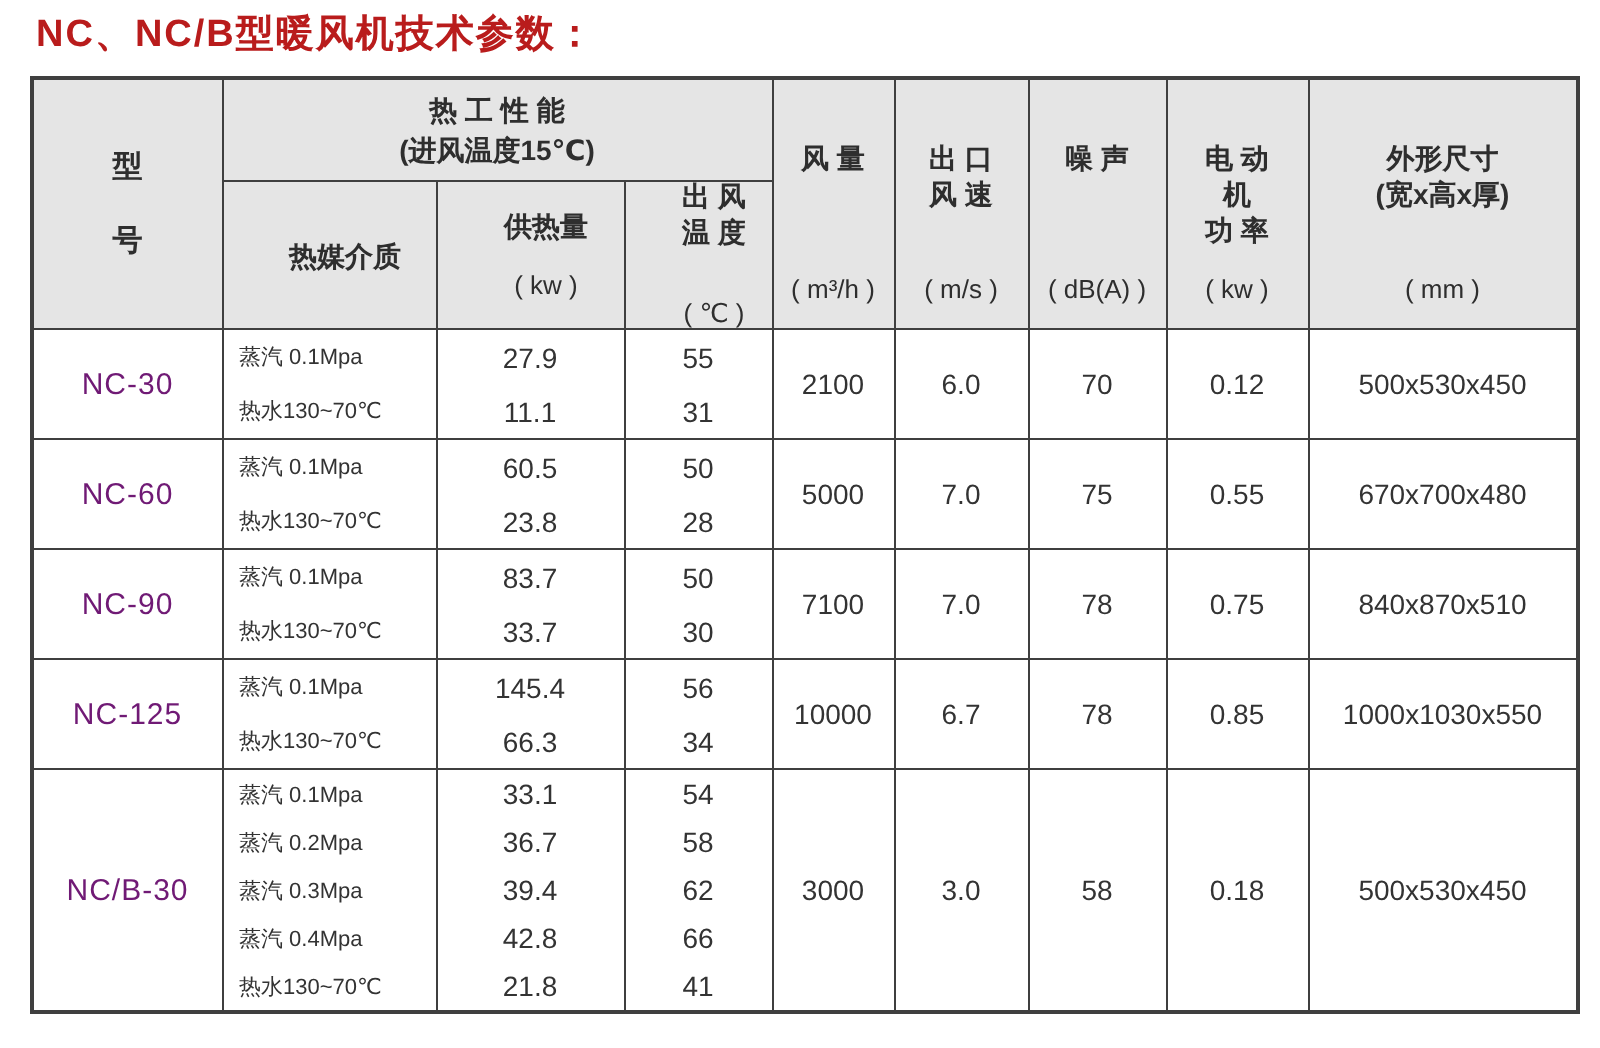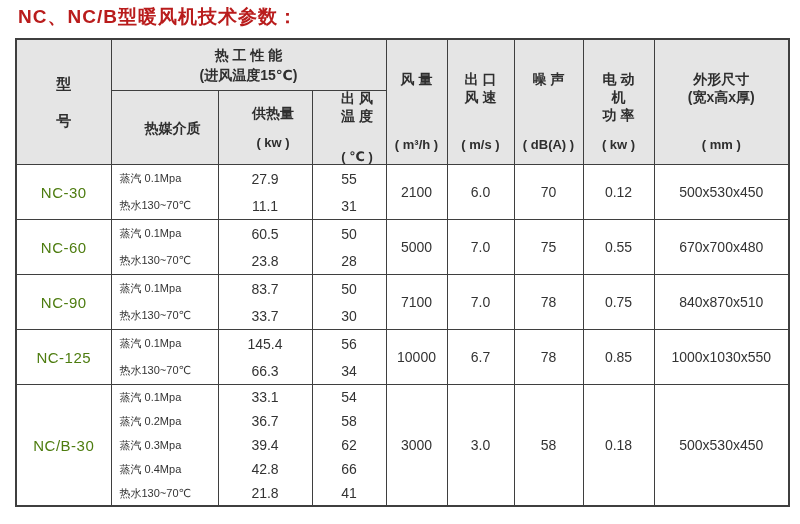--- a/index.html
+++ b/index.html
@@ -38,41 +38,41 @@
   }
   tr.hgroup th { height: 49px; }
   tr.hsub  th { height: 71px; padding-left: 16px; }
   .hw {
     display: flex; flex-direction: column;
     align-items: center; justify-content: center;
     white-space: pre-line;
     line-height: 1.3;
     box-sizing: border-box;
   }
-  .hw .u { font-size: 13px; font-weight: bold; }
+  .hw .u { font-size: 13px; font-weight: normal; }
   .hw-model { line-height: 2.5; font-size: 15px; }
   .hw-grp { line-height: 1.45; }
   .hw-tall {
     height: 124px;
     justify-content: space-between;
     padding: 30px 2px 10px 2px;
     border-radius: 25px;
   }
   .hw-sub { height: 71px; gap: 13px; }
   .hw-sub.tight { gap: 24px; }
   td.sub { border-top: none; border-bottom: none; }
   tr.gfirst td.sub { border-top: 1px solid #3f3f3f; }
   td.num { font-size: 14px; color: #333333; }
   td.med {
     font-size: 11px;
     text-align: left;
     padding-left: 8px;
     color: #333333;
   }
-  td.model { font-size: 15px; color: #4d7c0f; letter-spacing: 0.5px; }
+  td.model { font-size: 15px; color: #701a75; letter-spacing: 0.5px; }
   tr.r28 td.sub { height: 27px; }
   tr.r25 td.sub { height: 24px; }
 </style>
 </head>
 <body>
 
 <div class="title">NC、NC/B型暖风机技术参数：</div>
 
 <table class="spec">
   <colgroup>

